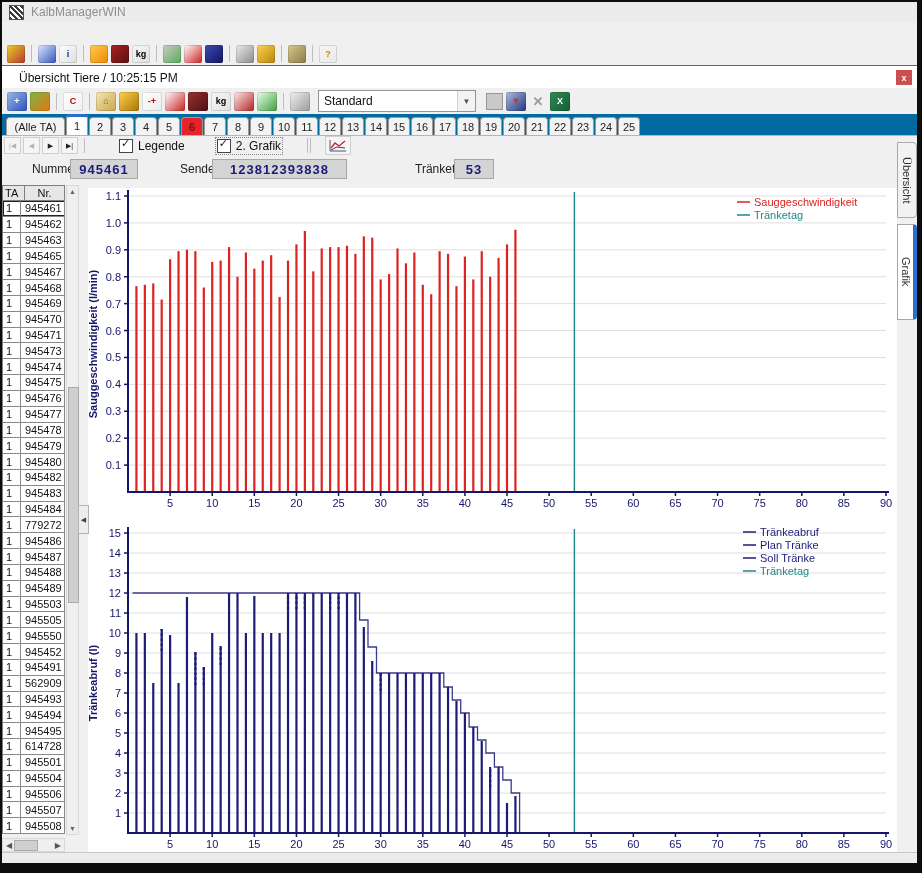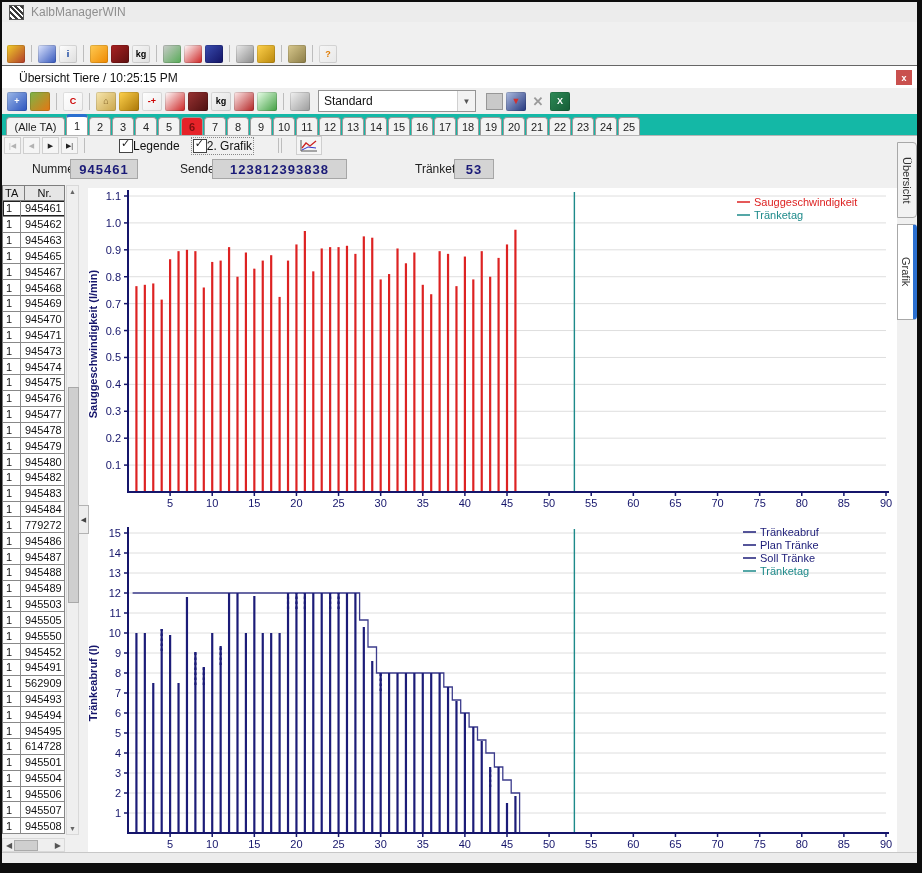--- a/index.html
+++ b/index.html
@@ -39,36 +39,36 @@
 
   .combo{display:flex;width:156px;height:20px;border:1px solid #949494;background:#fff;
          align-items:center;font-size:12px;margin-left:5px;color:#111;}
   .combo-text{flex:1;padding-left:5px;white-space:nowrap;overflow:hidden;}
   .combo-caret{width:17px;height:100%;border-left:1px solid #d0d0d0;background:#f3f3f3;
                display:flex;align-items:center;justify-content:center;font-size:8px;color:#555;}
   .graybtn{width:15px;height:15px;background:#c9c9c9;border:1px solid #979797;margin-left:7px;}
   .plainbtn{display:flex;align-items:center;justify-content:center;font-weight:bold;}
 
   .tabstrip{position:absolute;left:2px;top:114px;right:5px;height:21px;display:flex;
-            align-items:flex-end;padding-left:4px;background:#14b8a6;border-bottom:1px solid #b5b5b5;}
+            align-items:flex-end;padding-left:4px;background:#0369a1;border-bottom:1px solid #b5b5b5;}
   .tab{height:17px;border:1px solid #9a9a9a;border-bottom:none;border-radius:4px 4px 0 0;
        background:#f3f3f3;font-size:11px;display:flex;align-items:center;justify-content:center;
        margin-right:1px;color:#222;cursor:pointer;}
   .tab.all{width:57px;}
   .tab.num{width:20px;}
   .tab.active{background:#fff;border-top:3px solid #2a6fd0;height:18px;}
   .tab.alarm{background:#e62329;color:#7c0f0f;font-weight:bold;}
 
   .ctrlrow{position:absolute;left:2px;top:136px;right:25px;height:19px;display:flex;
            align-items:center;font-size:12px;color:#111;background:#f0f0f0;}
   .navbtn{width:15px;height:15px;font-size:7px;display:flex;align-items:center;justify-content:center;
           color:#222;background:#f5f5f5;border:1px solid #cfcfcf;margin-left:2px;cursor:pointer;}
   .navbtn.dis{color:#b3b3b3;}
   .vr{width:1px;height:15px;background:#bdbdbd;margin:0 6px;}
-  .cb{display:flex;align-items:center;cursor:pointer;}
+  .cb{display:flex;align-items:center;gap:5px;cursor:pointer;}
   .cbbox{width:12px;height:12px;border:1px solid #444;background:#fff;position:relative;}
   .cbbox::after{content:"✓";position:absolute;left:1px;top:-3px;font-size:11px;color:#1a1a1a;}
   .cb.focus{outline:1px dotted #888;outline-offset:1px;}
   .graphbtn{width:24px;height:17px;border:1px solid #cfcfcf;background:#f5f5f5;margin-left:8px;
             display:flex;align-items:center;justify-content:center;cursor:pointer;}
 
   .inforow{position:absolute;left:2px;top:155px;right:25px;height:27px;background:#f0f0f0;
            font-size:12px;color:#222;}
   .infolabel{position:absolute;top:7px;}
   .infoval{position:absolute;top:4px;height:18px;background:#d4d4d4;border:1px solid #a6a6a6;
@@ -217,21 +217,21 @@
         <span class="navbtn dis">|◀</span>
         <span class="navbtn dis">◀</span>
         <span class="navbtn">▶</span>
         <span class="navbtn">▶|</span>
       </span>
     <span class="vr"></span>
     <span class="cb" style="margin-left:28px">
       <span class="cbbox"></span>
       <span>Legende</span>
     </span>
-    <span class="cb focus" style="margin-left:13px">
+    <span class="cb focus" style="margin-left:32px">
       <span class="cbbox"></span>
       <span>2. Grafik</span>
     </span>
     <span class="vr" style="margin-left:26px"></span>
     <span class="vr" style="margin-left:-4px"></span>
     <span class="graphbtn">
       <svg width="18" height="13">
         <polyline points="1,12 1,1" stroke="#555" stroke-width="1" fill="none"></polyline>
         <polyline points="1,12 17,12" stroke="#555" stroke-width="1" fill="none"></polyline>
         <polyline points="2,9 6,4 10,7 16,2" stroke="#c22" stroke-width="1.3" fill="none"></polyline>

